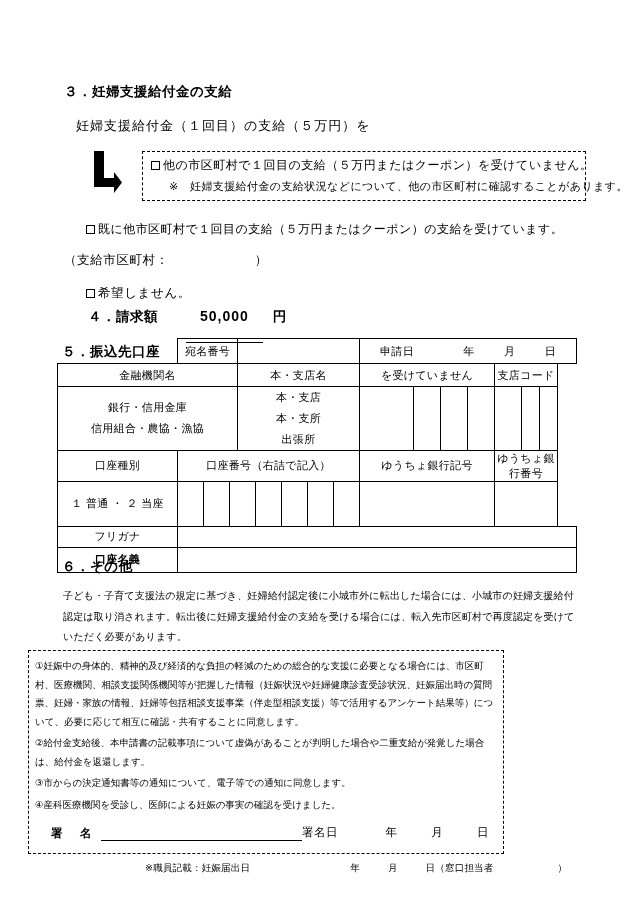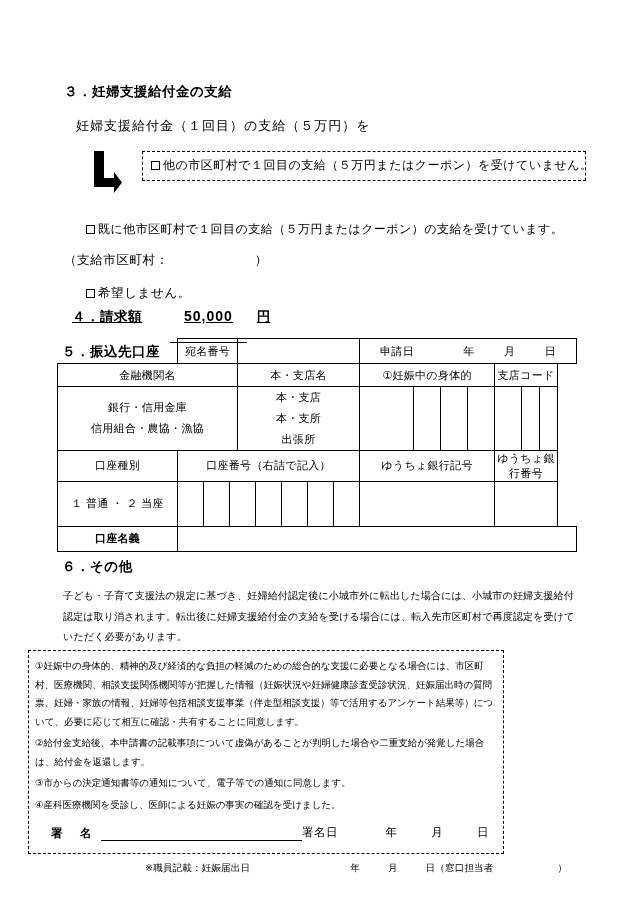--- a/index.html
+++ b/index.html
@@ -59,21 +59,21 @@
   }
   #note-main { font-size: 12px; letter-spacing: .5px; white-space: nowrap; }
   #note-sub  { font-size: 11px; letter-spacing: .4px; margin-top: 5px; padding-left: 18px; white-space: nowrap; }
 
   #opt-already { margin: 14px 0 0 22px; font-size: 12px; letter-spacing: .45px; white-space: nowrap; }
   #paid-city { margin: 14px 0 0 0; text-align: left; font-size: 12.5px; letter-spacing: .6px; padding-right: 4px; }
   #paid-city .gap { display: inline-block; width: 86px; }
   #opt-nohope { margin: 16px 0 0 22px; font-size: 12.5px; letter-spacing: .6px; }
 
   
-  #sec4 { position: absolute; left: 72px; top: 308px; text-decoration: underline; }
+  #sec4 { position: absolute; left: 88px; top: 308px; }
   #sec4-row { display: flex; align-items: baseline; }
   #sec4-title { font-weight: bold; font-size: 13.5px; letter-spacing: .5px; }
   #sec4-amount {
     font-weight: bold; font-size: 14px; letter-spacing: 1px;
     border-bottom: 1.5px solid #000; padding: 0 14px 18px 14px; margin-left: 28px;
   }
   #sec4-unit { font-weight: bold; font-size: 13.5px; margin-left: 10px; }
 
   
   #sec5-title {
@@ -163,20 +163,21 @@
 
 
     <div id="note-wrap">
       <svg id="arrow" viewBox="0 0 34 42">
         <path d="M6 0 h10 v27 h10 v-6 l8 10.5 -8 10.5 v-6 H6 Z" fill="#000"></path>
       </svg>
       <div id="note-box">
         <div id="note-main">
           <span class="chk"></span><span>他の市区町村で１回目の支給（５万円またはクーポン）を受けていません。</span>
         </div>
+        <div id="note-sub">※　妊婦支援給付金の支給状況などについて、他の市区町村に確認することがあります。</div>
       </div>
     </div>
 
     <div id="opt-already">
       <span class="chk"></span><span>既に他市区町村で１回目の支給（５万円またはクーポン）の支給を受けています。</span>
     </div>
 
     <div id="paid-city">
       <span>（支給市区町村：</span><span class="gap"></span><span>）</span>
     </div>
@@ -220,21 +221,21 @@
         <span>申請日</span>
         <span class="d s1"></span><span>年</span>
         <span class="d s2"></span><span>月</span>
         <span class="d s2"></span><span>日</span>
       </td>
     </tr>
 
     <tr class="lbl-row">
       <td colspan="2">金融機関名</td>
       <td>本・支店名</td>
-      <td colspan="4">①妊娠中の身体的</td>
+      <td colspan="4">を受けていません</td>
       <td colspan="3">支店コード</td>
     </tr>
 
     <tr class="fill-row">
       <td colspan="2" class="small-right">
         <div>銀行・信用金庫</div>
         <div>信用組合・農協・漁協</div>
       </td>
       <td class="small-right">
         <div>本・支店</div>
@@ -271,20 +272,24 @@
             <td style="border:0;border-right:1px solid #000"></td>
             <td style="border:0"></td>
           </tr>
         </tbody>
             </table>
       </td>
       <td colspan="4"></td>
       <td colspan="3"></td>
     </tr>
 
+    <tr class="furi-row">
+      <td class="furi-label">フリガナ</td>
+      <td colspan="10"></td>
+    </tr>
 
     <tr class="name-row">
       <td class="name-label">口座名義</td>
       <td colspan="10"></td>
     </tr>
   </tbody>
     </table>
 
   <div id="sec6-title" class="sec-head">６．その他</div>
   <div id="sec6-body">子ども・子育て支援法の規定に基づき、妊婦給付認定後に小城市外に転出した場合には、小城市の妊婦支援給付認定は取り消されます。転出後に妊婦支援給付金の支給を受ける場合には、転入先市区町村で再度認定を受けていただく必要があります。</div>

